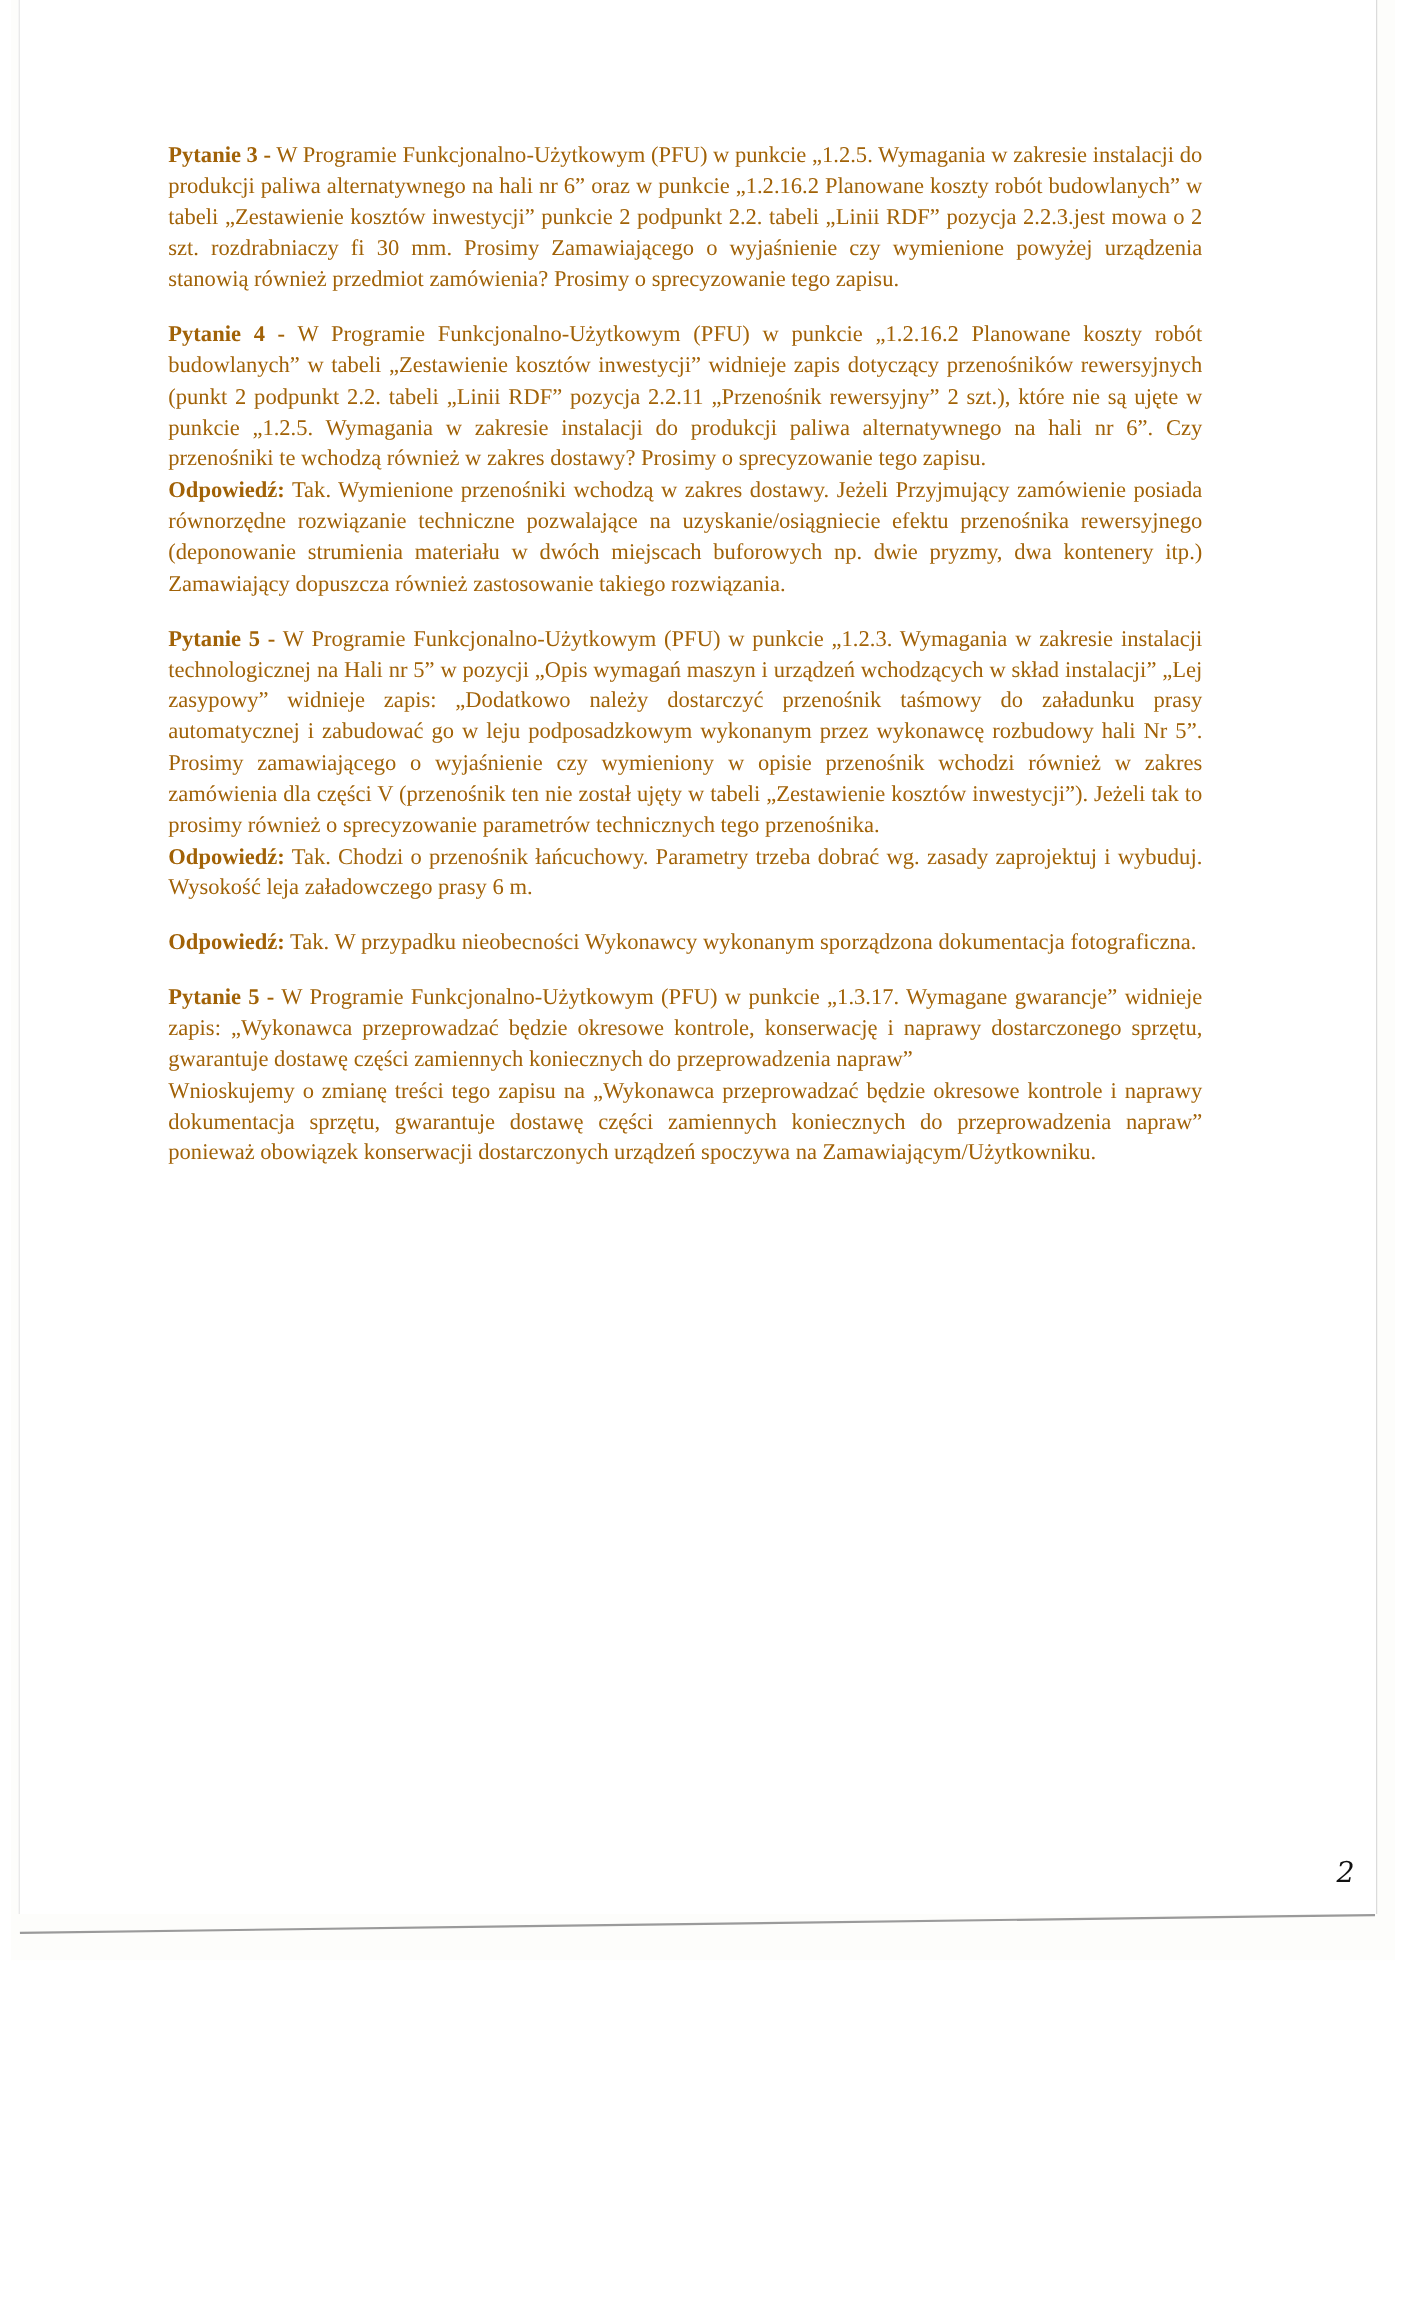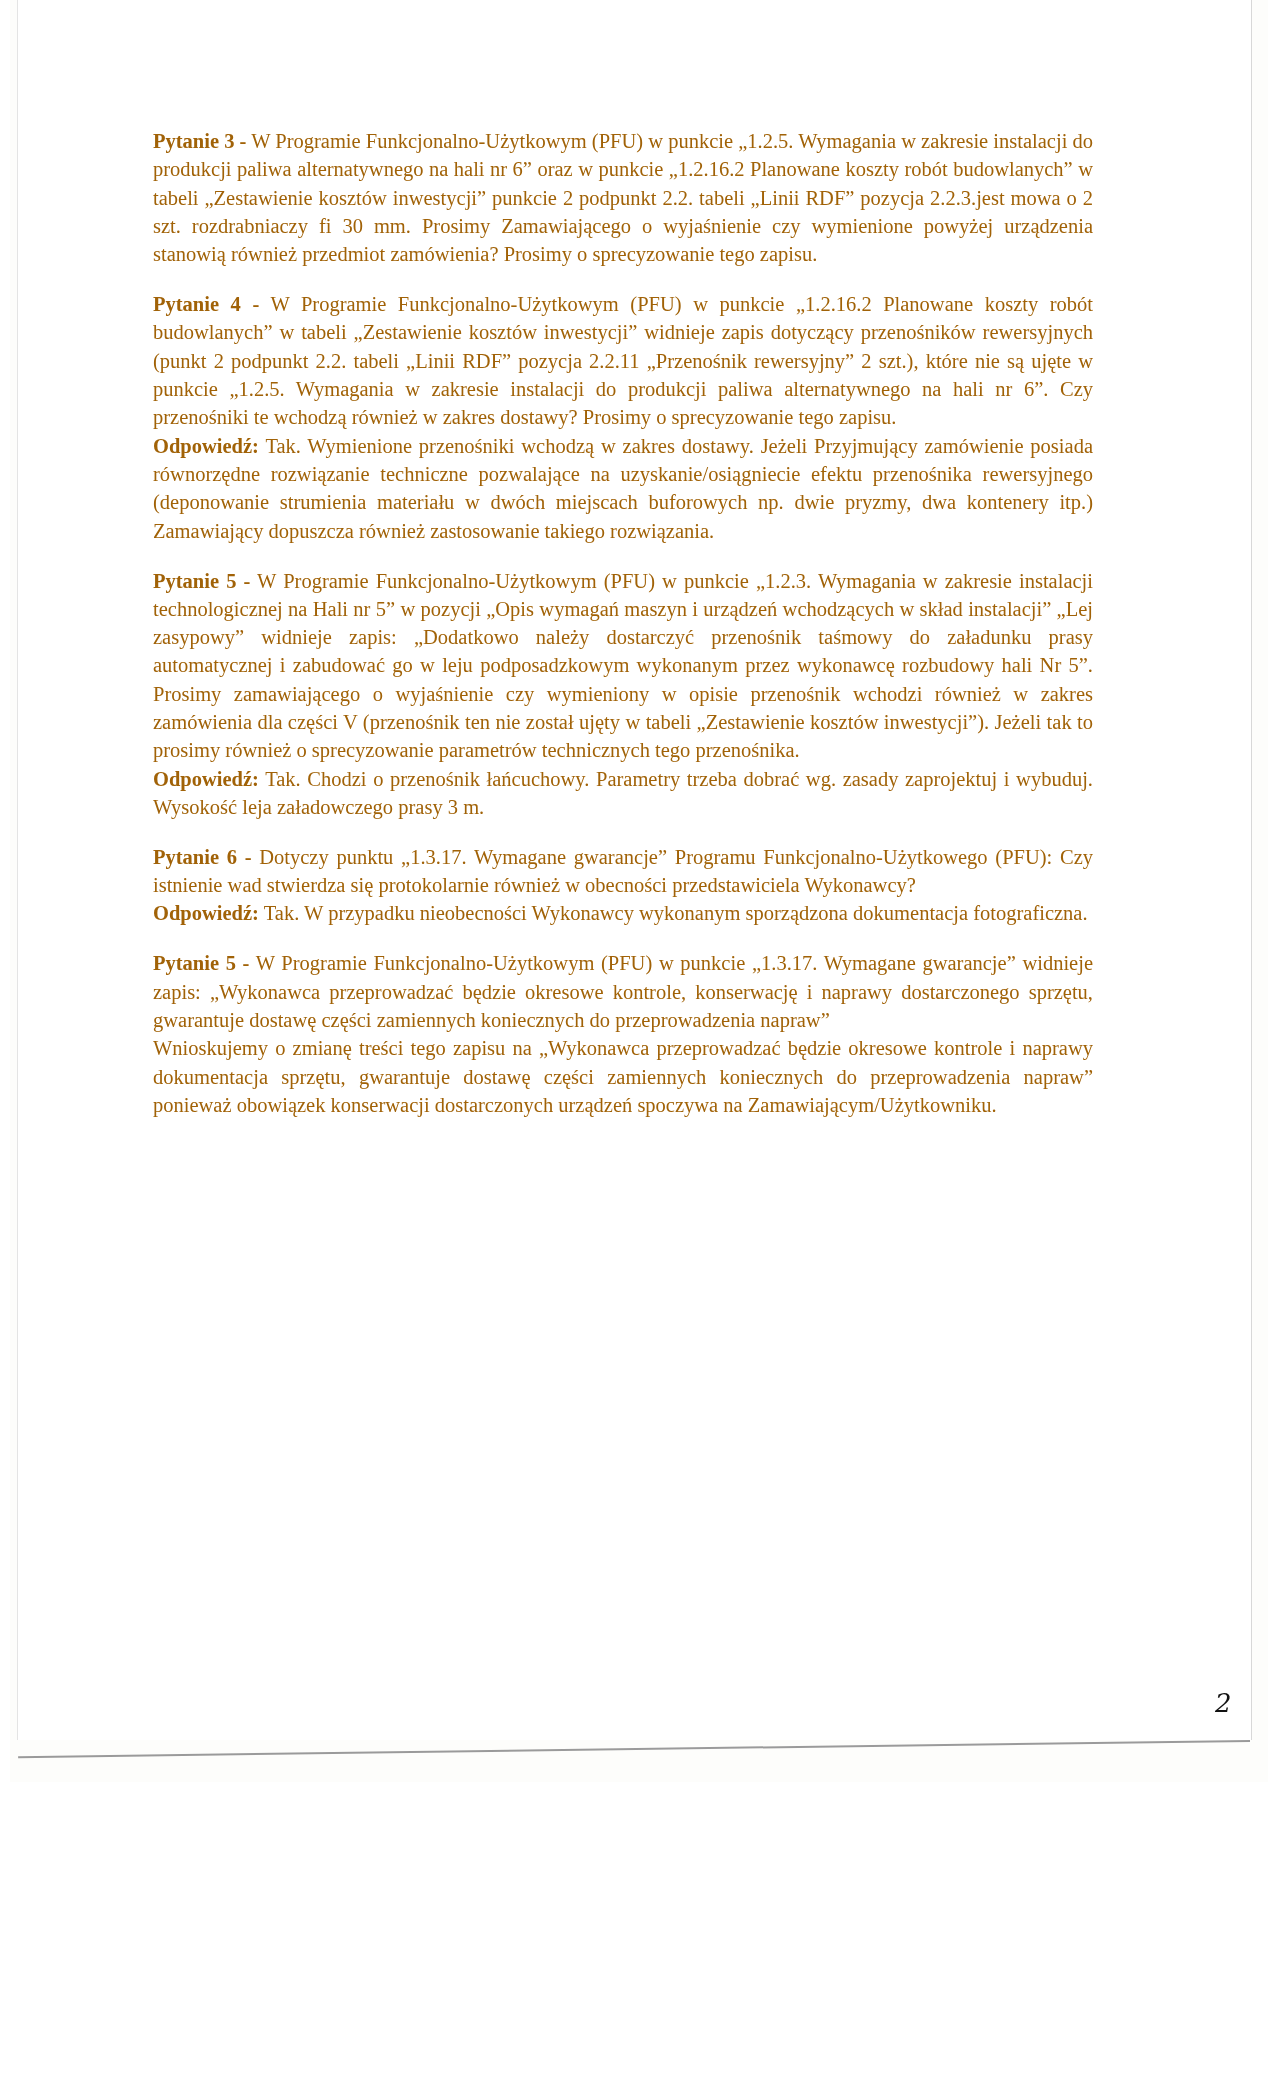--- a/index.html
+++ b/index.html
@@ -48,25 +48,24 @@
     <p><span class="label">Pytanie 3 -</span> <span>W Programie Funkcjonalno-Użytkowym (PFU) w punkcie „1.2.5. Wymagania w zakresie instalacji do produkcji paliwa alternatywnego na hali nr 6” oraz w punkcie „1.2.16.2 Planowane koszty robót budowlanych” w tabeli „Zestawienie kosztów inwestycji” punkcie 2 podpunkt 2.2. tabeli „Linii RDF” pozycja 2.2.3.jest mowa o 2 szt. rozdrabniaczy fi 30 mm. Prosimy Zamawiającego o wyjaśnienie czy wymienione powyżej urządzenia stanowią również przedmiot zamówienia? Prosimy o sprecyzowanie tego zapisu.</span></p>
   </div>
 
   <div class="para">
     <p><span class="label">Pytanie 4 -</span> <span>W Programie Funkcjonalno-Użytkowym (PFU) w punkcie „1.2.16.2 Planowane koszty robót budowlanych” w tabeli „Zestawienie kosztów inwestycji” widnieje zapis dotyczący przenośników rewersyjnych (punkt 2 podpunkt 2.2. tabeli „Linii RDF” pozycja 2.2.11 „Przenośnik rewersyjny” 2 szt.), które nie są ujęte w punkcie „1.2.5. Wymagania w zakresie instalacji do produkcji paliwa alternatywnego na hali nr 6”. Czy przenośniki te wchodzą również w zakres dostawy? Prosimy o sprecyzowanie tego zapisu.</span></p>
     <p><span class="label">Odpowiedź:</span> <span>Tak. Wymienione przenośniki wchodzą w zakres dostawy. Jeżeli Przyjmujący zamówienie posiada równorzędne rozwiązanie techniczne pozwalające na uzyskanie/osiągniecie efektu przenośnika rewersyjnego (deponowanie strumienia materiału w dwóch miejscach buforowych np. dwie pryzmy, dwa kontenery itp.) Zamawiający dopuszcza również zastosowanie takiego rozwiązania.</span></p>
   </div>
 
   <div class="para">
     <p><span class="label">Pytanie 5 -</span> <span>W Programie Funkcjonalno-Użytkowym (PFU) w punkcie „1.2.3. Wymagania w zakresie instalacji technologicznej na Hali nr 5” w pozycji „Opis wymagań maszyn i urządzeń wchodzących w skład instalacji” „Lej zasypowy” widnieje zapis: „Dodatkowo należy dostarczyć przenośnik taśmowy do załadunku prasy automatycznej i zabudować go w leju podposadzkowym wykonanym przez wykonawcę rozbudowy hali Nr 5”. Prosimy zamawiającego o wyjaśnienie czy wymieniony w opisie przenośnik wchodzi również w zakres zamówienia dla części V (przenośnik ten nie został ujęty w tabeli „Zestawienie kosztów inwestycji”). Jeżeli tak to prosimy również o sprecyzowanie parametrów technicznych tego przenośnika.</span></p>
-    <p><span class="label">Odpowiedź:</span> <span>Tak. Chodzi o przenośnik łańcuchowy. Parametry trzeba dobrać wg. zasady zaprojektuj i wybuduj. Wysokość leja załadowczego prasy 3 m.</span></p>
+    <p><span class="label">Odpowiedź:</span> <span>Tak. Chodzi o przenośnik łańcuchowy. Parametry trzeba dobrać wg. zasady zaprojektuj i wybuduj. Wysokość leja załadowczego prasy 6 m.</span></p>
   </div>
 
   <div class="para">
-    <p><span class="label">Pytanie 6 -</span> <span>Dotyczy punktu „1.3.17. Wymagane gwarancje” Programu Funkcjonalno-Użytkowego (PFU): Czy istnienie wad stwierdza się protokolarnie również w obecności przedstawiciela Wykonawcy?</span></p>
     <p><span class="label">Odpowiedź:</span> <span>Tak. W przypadku nieobecności Wykonawcy wykonanym sporządzona dokumentacja fotograficzna.</span></p>
   </div>
 
   <div class="para">
     <p><span class="label">Pytanie 5 -</span> <span>W Programie Funkcjonalno-Użytkowym (PFU) w punkcie „1.3.17. Wymagane gwarancje” widnieje zapis: „Wykonawca przeprowadzać będzie okresowe kontrole, konserwację i naprawy dostarczonego sprzętu, gwarantuje dostawę części zamiennych koniecznych do przeprowadzenia napraw”</span></p>
     <p>Wnioskujemy o zmianę treści tego zapisu na „Wykonawca przeprowadzać będzie okresowe kontrole i naprawy dokumentacja sprzętu, gwarantuje dostawę części zamiennych koniecznych do przeprowadzenia napraw” ponieważ obowiązek konserwacji dostarczonych urządzeń spoczywa na Zamawiającym/Użytkowniku.</p>
   </div>
 
 </div>
 

